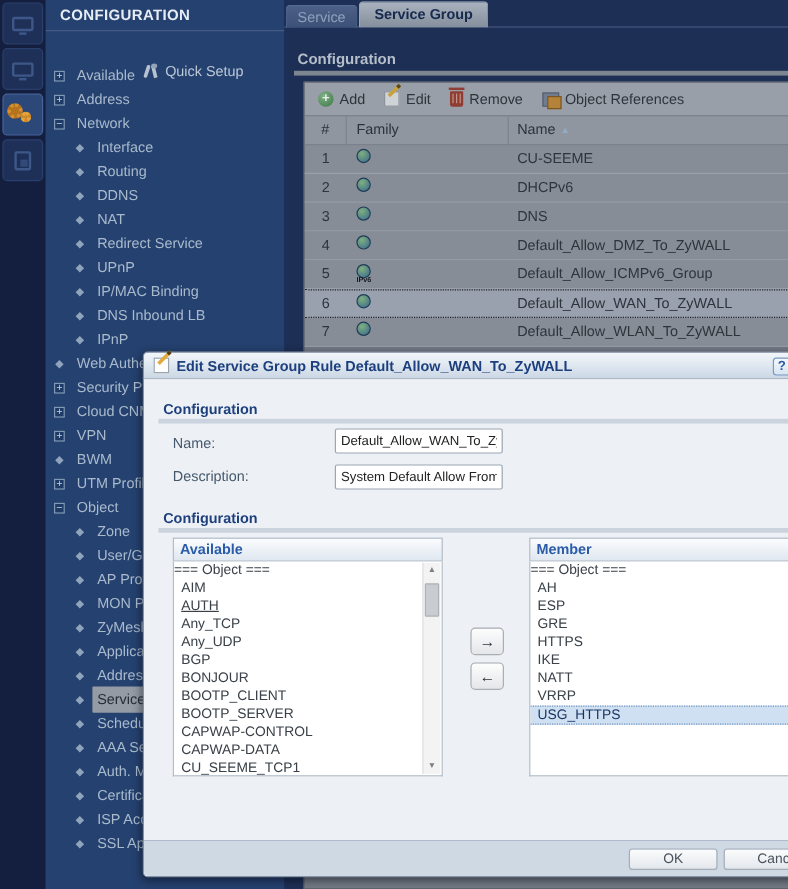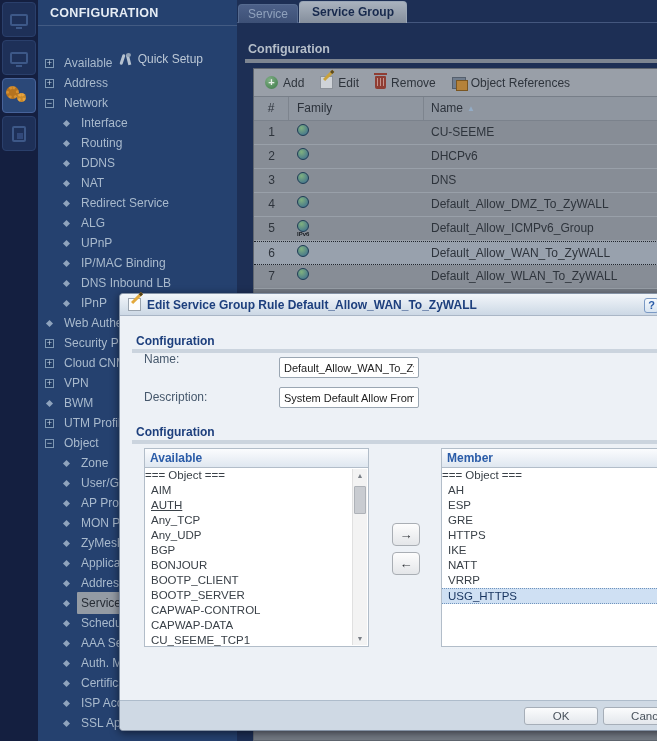--- a/index.html
+++ b/index.html
@@ -193,24 +193,20 @@
         <div class="s-item sub">
     <span class="bullet leaf"></span>
     <span class="lbl">NAT</span>
   </div>
         <div class="s-item sub">
     <span class="bullet leaf"></span>
     <span class="lbl">Redirect Service</span>
   </div>
         <div class="s-item sub">
     <span class="bullet leaf"></span>
-    <span class="lbl">ALG</span>
-  </div>
-        <div class="s-item sub">
-    <span class="bullet leaf"></span>
     <span class="lbl">UPnP</span>
   </div>
         <div class="s-item sub">
     <span class="bullet leaf"></span>
     <span class="lbl">IP/MAC Binding</span>
   </div>
         <div class="s-item sub">
     <span class="bullet leaf"></span>
     <span class="lbl">DNS Inbound LB</span>
   </div>
@@ -418,21 +414,21 @@
   <div class="dialog">
     <div class="d-title">
       <span class="ic-pencil2"></span>
       <span>Edit Service Group Rule Default_Allow_WAN_To_ZyWALL</span>
     </div>
     <div class="helpbtn">?</div>
 
     <div class="d-sec" style="top:40px">Configuration</div>
     <div class="d-rule" style="top:55px"></div>
 
-    <div class="f-label" style="top:58px">Name:</div>
+    <div class="f-label" style="top:68px">Name:</div>
     <input class="f-input" style="top: 63px;" value="Default_Allow_WAN_To_ZyWALL">
     <div class="f-label" style="top:96px">Description:</div>
     <input class="f-input" style="top: 93px;" value="System Default Allow From">
 
     <div class="d-sec" style="top:131px">Configuration</div>
     <div class="d-rule" style="top:146px"></div>
 
     <div class="listpanel" style="left:24px; top:154px">
       <div class="lp-head">Available</div>
       <div class="lp-list" id="avail-list">

